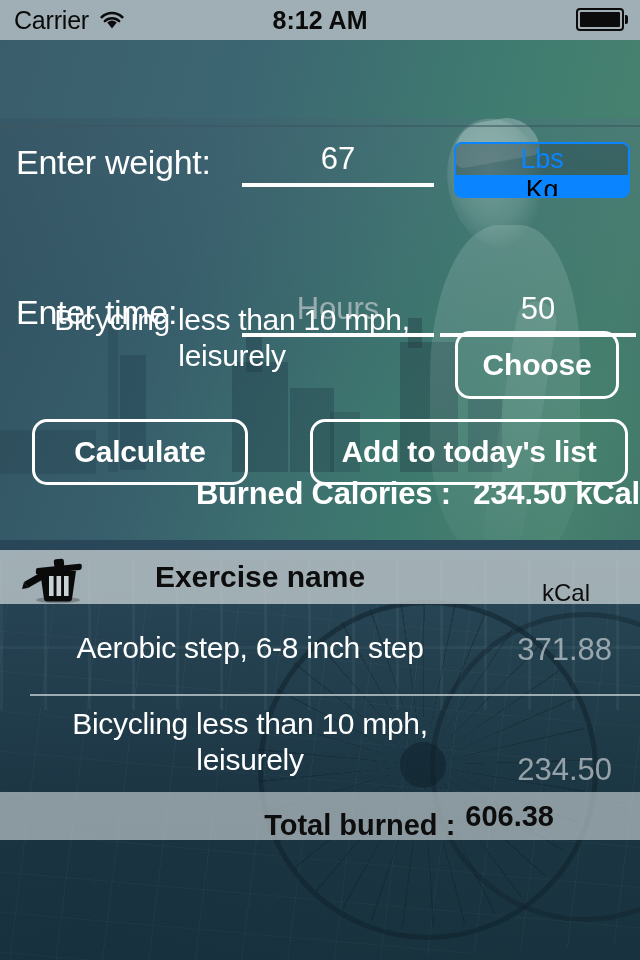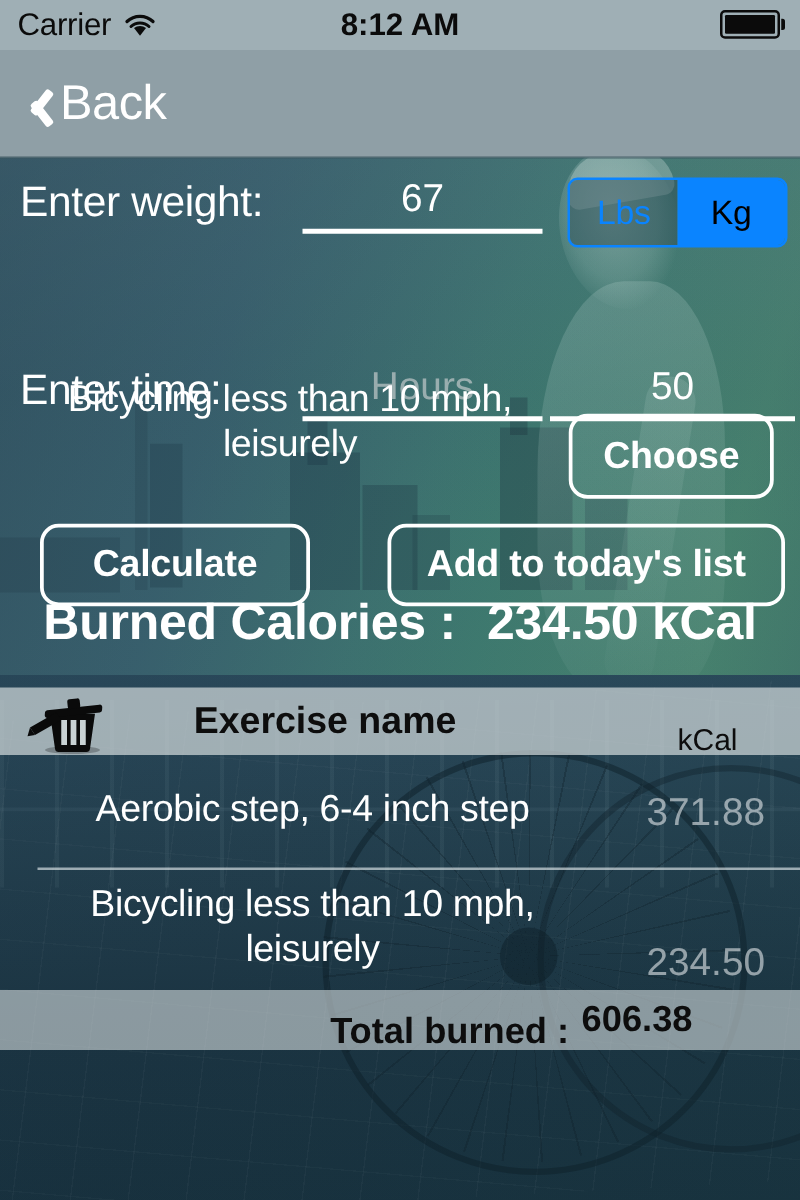--- a/index.html
+++ b/index.html
@@ -141,21 +141,21 @@
     border-bottom:4px solid #fff;padding-bottom:6px;
   }
   .field.ph{color:rgba(190,198,200,.72);}
   .f-weight{left:242px;top:14px;width:192px;}
   .f-hours{left:242px;top:88px;width:192px;}
   .f-mins{left:440px;top:88px;width:196px;}
 
   
   .seg{
     position:absolute;left:454px;top:142px;width:172px;height:52px;
-    border:2px solid #0a84ff;border-radius:8px;overflow:hidden;display:flex;
+    border:2px solid #0a84ff;border-radius:8px;overflow:hidden;display:flex;flex-direction:column;
   }
   .seg div{
     flex:1;display:flex;align-items:center;justify-content:center;
     font-size:27px;letter-spacing:-.2px;cursor:pointer;
   }
   .seg .off{background:rgba(40,70,82,.45);color:#0a84ff;}
   .seg .on{background:#0a84ff;color:#000000;}
 
   
   .exname{
@@ -165,22 +165,22 @@
   .btn{
     position:absolute;border:3px solid #fff;border-radius:15px;
     color:#fff;display:flex;align-items:center;justify-content:center;
     font-weight:700;letter-spacing:-.2px;cursor:pointer;background:transparent;margin-top:21px;
   }
   .b-choose{left:455px;top:310px;width:158px;height:62px;font-size:30px;}
   .b-calc{left:32px;top:398px;width:210px;height:60px;font-size:30px;}
   .b-add{left:310px;top:398px;width:312px;height:60px;font-size:30px;}
 
   .burned{
-    position:absolute;left:0;top:476px;width:640px;text-align:center;
-    color:#fff;font-size:40px;font-weight:700;letter-spacing:-.2px;
+    position:absolute;left:0;top:476px;width:640px;text-align:right;
+    color:#fff;font-size:31px;font-weight:700;letter-spacing:-.2px;
   }
   .burned .v{font-weight:700;margin-left:14px;}
 
   
   .thead{
     position:absolute;left:0;top:550px;width:640px;height:54px;
     background:rgba(208,216,218,.72);
     display:flex;align-items:center;color:#0d0d0d;
   }
   .trash{position:absolute;left:18px;top:4px;width:66px;height:50px;cursor:pointer;}
@@ -254,26 +254,20 @@
     </div>
     <div class="sb-center">8:12 AM</div>
     <div class="sb-right">
       <div class="batt">
           <i></i>
         </div>
       <div class="batt-tip"></div>
     </div>
   </div>
 
-  <div class="navbar">
-    <div class="back">
-      <span class="chev"></span>
-      <span class="back-label">Back</span>
-    </div>
-  </div>
   <div class="nav-sep"></div>
 
   <div class="form">
     <div class="row">
       <span class="lbl">Enter weight:</span>
       <span class="field f-weight">67</span>
     </div>
     <div class="row">
       <span class="lbl" style="top:90px">Enter time:</span>
       <span class="field ph f-hours">Hours</span>
@@ -306,21 +300,21 @@
       <path d="M20 12 h42 a2 2 0 0 1 2 2.4 l-.4 2.2 a2 2 0 0 1 -2 1.6 h-42 a2 2 0 0 1 -2 -2.4 l.4 -2.2 a2 2 0 0 1 2 -1.6 Z" fill="#0a0a0a" transform="rotate(-6 40 15)"></path>
       <rect x="36" y="5" width="10" height="8" rx="2" fill="#0a0a0a" transform="rotate(-6 41 9)"></rect>
       <path d="M27 16 L6 28 L10 34 L31 22 Z" fill="#0a0a0a"></path>
       <path d="M6 28 L10 34 L4 35 Z" fill="#0a0a0a"></path>
     </svg>
     <span class="th-name">Exercise name</span>
     <span class="th-kcal">kCal</span>
   </div>
 
   <div class="trow tr1">
-    <span class="tname">Aerobic step, 6-4 inch step</span>
+    <span class="tname">Aerobic step, 6-8 inch step</span>
     <span class="tval">371.88</span>
   </div>
   <div class="trowsep"></div>
   <div class="trow tr2">
     <span class="tname">Bicycling less than 10 mph, leisurely</span>
     <span class="tval">234.50</span>
   </div>
 
   <div class="tfoot">
     <span class="lb">Total burned :</span>

